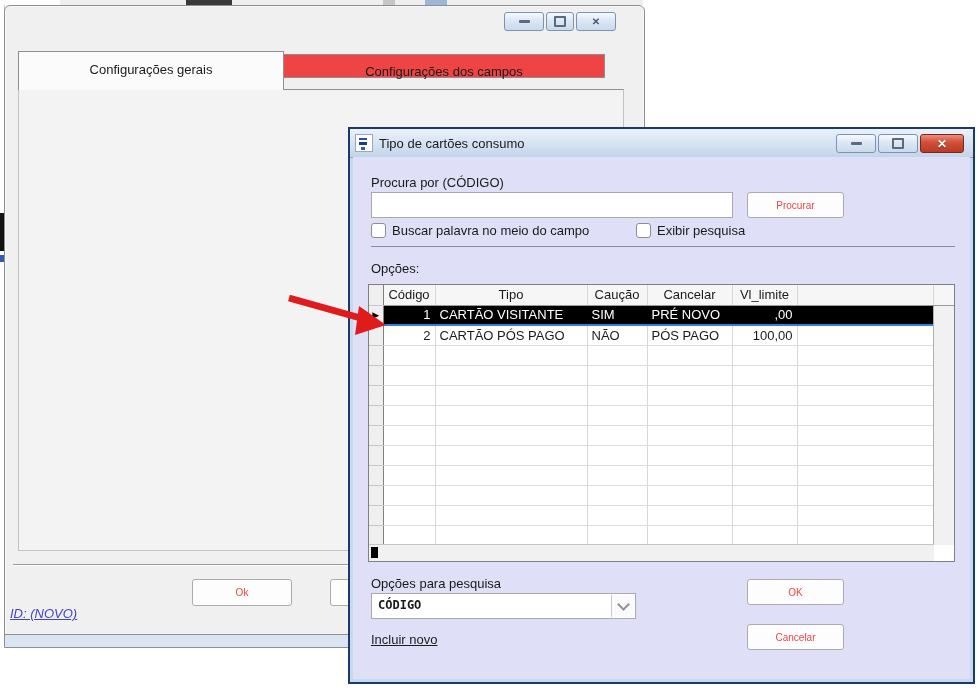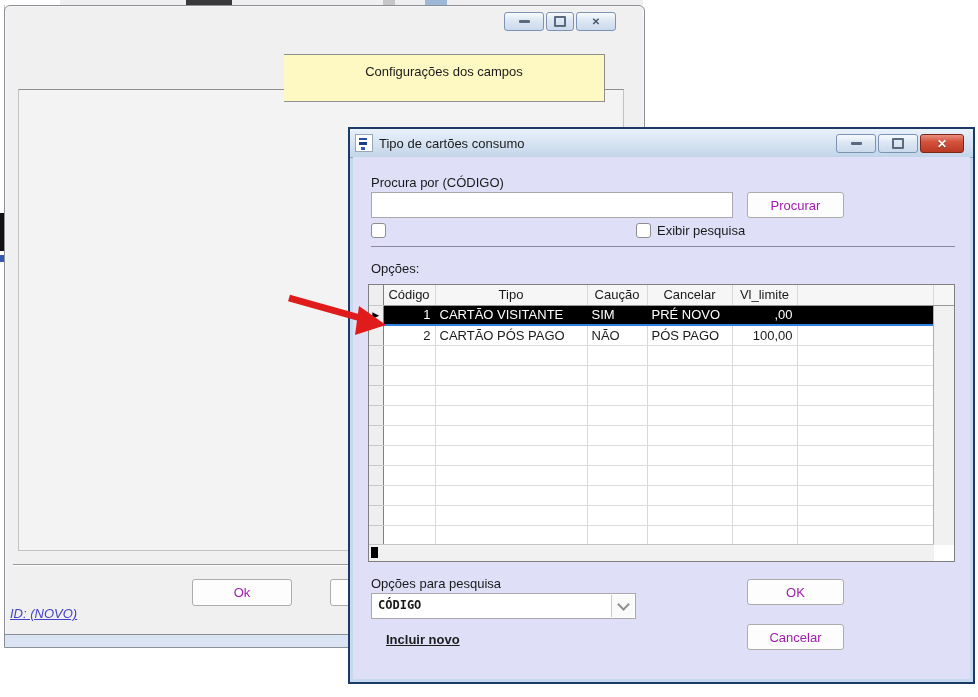--- a/index.html
+++ b/index.html
@@ -55,22 +55,22 @@
   .capbtn.close-red .x{color:#fff;font-size:12px;font-weight:bold;text-shadow:0 1px 1px rgba(0,0,0,.4);}
 
   
   .tab{box-sizing:border-box;text-align:center;}
   .tab-active{
     left:13px;top:45px;width:266px;height:39px;
     background:#FBFBFB;border:1px solid #8F8F8F;border-bottom:none;z-index:3;
     line-height:36px;
   }
   .tab-inactive{
-    left:279px;top:48px;width:321px;height:48px;
-    background:#fef9c3;border:1px solid #8F8F8F;border-left:none;z-index:2;
+    left:279px;top:48px;width:321px;height:24px;
+    background:#ef4444;border:1px solid #8F8F8F;border-left:none;z-index:2;
     line-height:33px;
   }
   .tabpanel{
     left:13px;top:83px;width:606px;height:462px;
     background:#F4F3F3;border:1px solid #C2C2C2;border-top:1px solid #8F8F8F;z-index:1;
     box-sizing:border-box;
   }
 
   .field-label{position:absolute;color:#1a1a1a;}
   .inp{
@@ -100,22 +100,22 @@
     display:flex;flex-direction:column;align-items:center;justify-content:center;
   }
   .partial-focus{
     position:absolute;background:#fff;border:2px solid #9CC3E5;box-sizing:border-box;
   }
 
   .groove{position:absolute;height:0;border-top:1px solid #9A9A9A;border-bottom:1px solid #FFFFFF;}
 
   .btn{
     position:absolute;background:#FDFDFD;border:1px solid #ACACAC;border-radius:3px;
-    box-sizing:border-box;text-align:center;color:#a21caf;
-    display:flex;align-items:center;justify-content:center;font-size:13px;
+    box-sizing:border-box;text-align:center;color:#ef4444;
+    display:flex;align-items:center;justify-content:center;font-size:10px;
   }
   .accel::first-letter{text-decoration:underline;}
 
   a.link1{position:absolute;color:#4343C8;text-decoration:underline;}
   a.link2{position:absolute;color:#1d1d1d;text-decoration:underline;}
 
   
   .gridbox{position:absolute;background:#fff;border:1px solid #808080;box-sizing:border-box;overflow:hidden;}
   table.grid{border-collapse:collapse;table-layout:fixed;}
   table.grid th, table.grid td{
@@ -189,20 +189,21 @@
         <span class="glyph-min"></span>
       </div>
     <div class="capbtn w28">
         <span class="glyph-restore"></span>
       </div>
     <div class="capbtn w40">
         <span>✕</span>
       </div>
   </div>
 
+  <div class="abs tab tab-active">Configurações gerais</div>
   <div class="abs tab tab-inactive">Configurações dos campos</div>
   <div class="abs tabpanel"></div>
 
   <span class="field-label" style="left:45px;top:98px;">ID</span>
   <div class="inp yellow" style="left:195px;top:93px;width:46px;height:30px;"></div>
 
   <span class="field-label" style="left:45px;top:155px;">Descrição</span>
   <div class="inp yellow" style="left:195px;top:148px;width:332px;height:30px;"></div>
 
   <span class="field-label" style="left:45px;top:202px;">Cor</span>
@@ -307,20 +308,21 @@
       </div>
   </div>
 
   <div class="fg-client">
 
     <span class="field-label" style="left:18px;top:18px;">Procura por (CÓDIGO)</span>
     <input class="inp" style="left: 18px; top: 35px; width: 362px; height: 26px;" value="">
     <button class="btn" style="left:394px;top:35px;width:97px;height:26px;">Procurar</button>
 
     <div class="chk-off" style="left:18px;top:66px;"></div>
+    <span class="field-label" style="left:39px;top:66px;">Buscar palavra no meio do campo</span>
     <div class="chk-off" style="left:283px;top:66px;"></div>
     <span class="field-label" style="left:304px;top:66px;">Exibir pesquisa</span>
 
     <div class="abs" style="left:18px;top:89px;width:584px;height:0;border-top:1px solid #8A8AA0;"></div>
 
     <span class="field-label" style="left:18px;top:104px;">Opções:</span>
 
     <div class="gridbox" style="left:15px;top:127px;width:587px;height:278px;">
       <table class="grid" id="fg-grid" style="width:565px;">
         <colgroup>
@@ -466,20 +468,20 @@
     <div class="combo" style="left:18px;top:436px;width:265px;height:26px;">
       <span class="val">CÓDIGO</span>
       <span class="drop">
           <span class="chev"></span>
         </span>
     </div>
 
     <button class="btn" style="left:394px;top:422px;width:97px;height:26px;">OK</button>
     <button class="btn" style="left:394px;top:467px;width:97px;height:26px;">Cancelar</button>
 
-    <a class="link2" style="left:33px;top:475px;font-weight:bold;">Incluir novo</a>
+    <a class="link2" style="left:18px;top:475px;">Incluir novo</a>
   </div>
 </div>
 
 <svg class="arrow-layer" viewBox="0 0 978 697">
   <line x1="289" y1="298" x2="364" y2="319" stroke="#E01B1B" stroke-width="7"></line>
   <polygon points="386,325 359,306 355,335" fill="#E01B1B"></polygon>
 </svg>
 
 </body></html>

